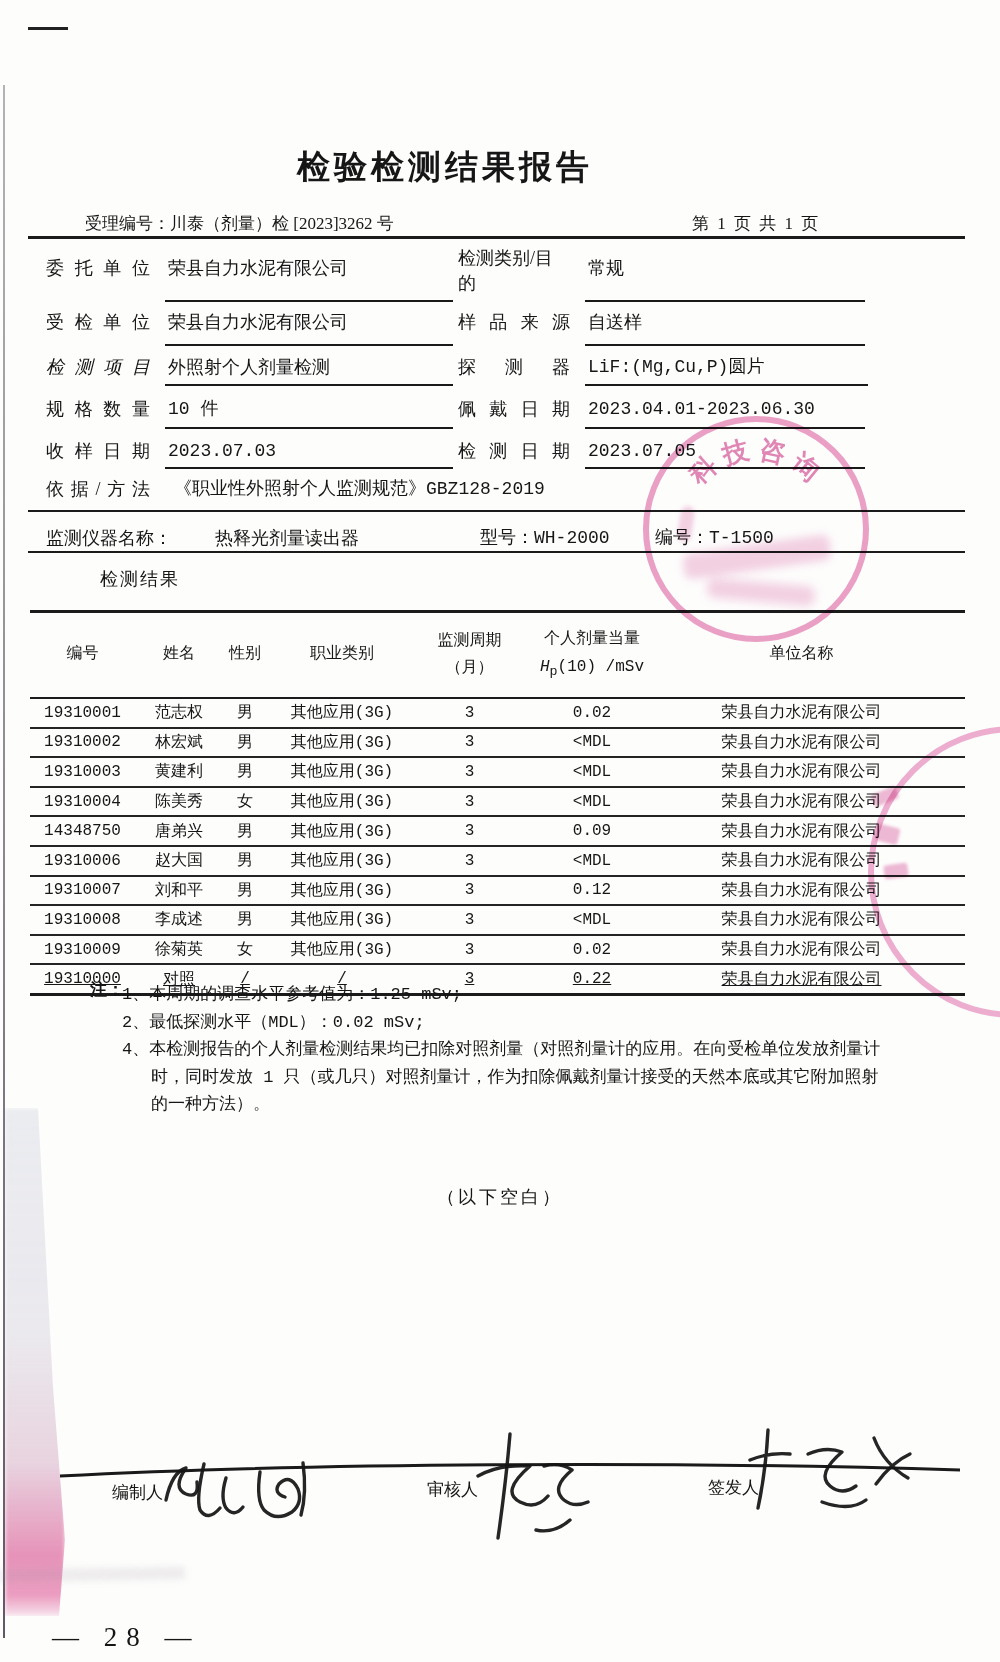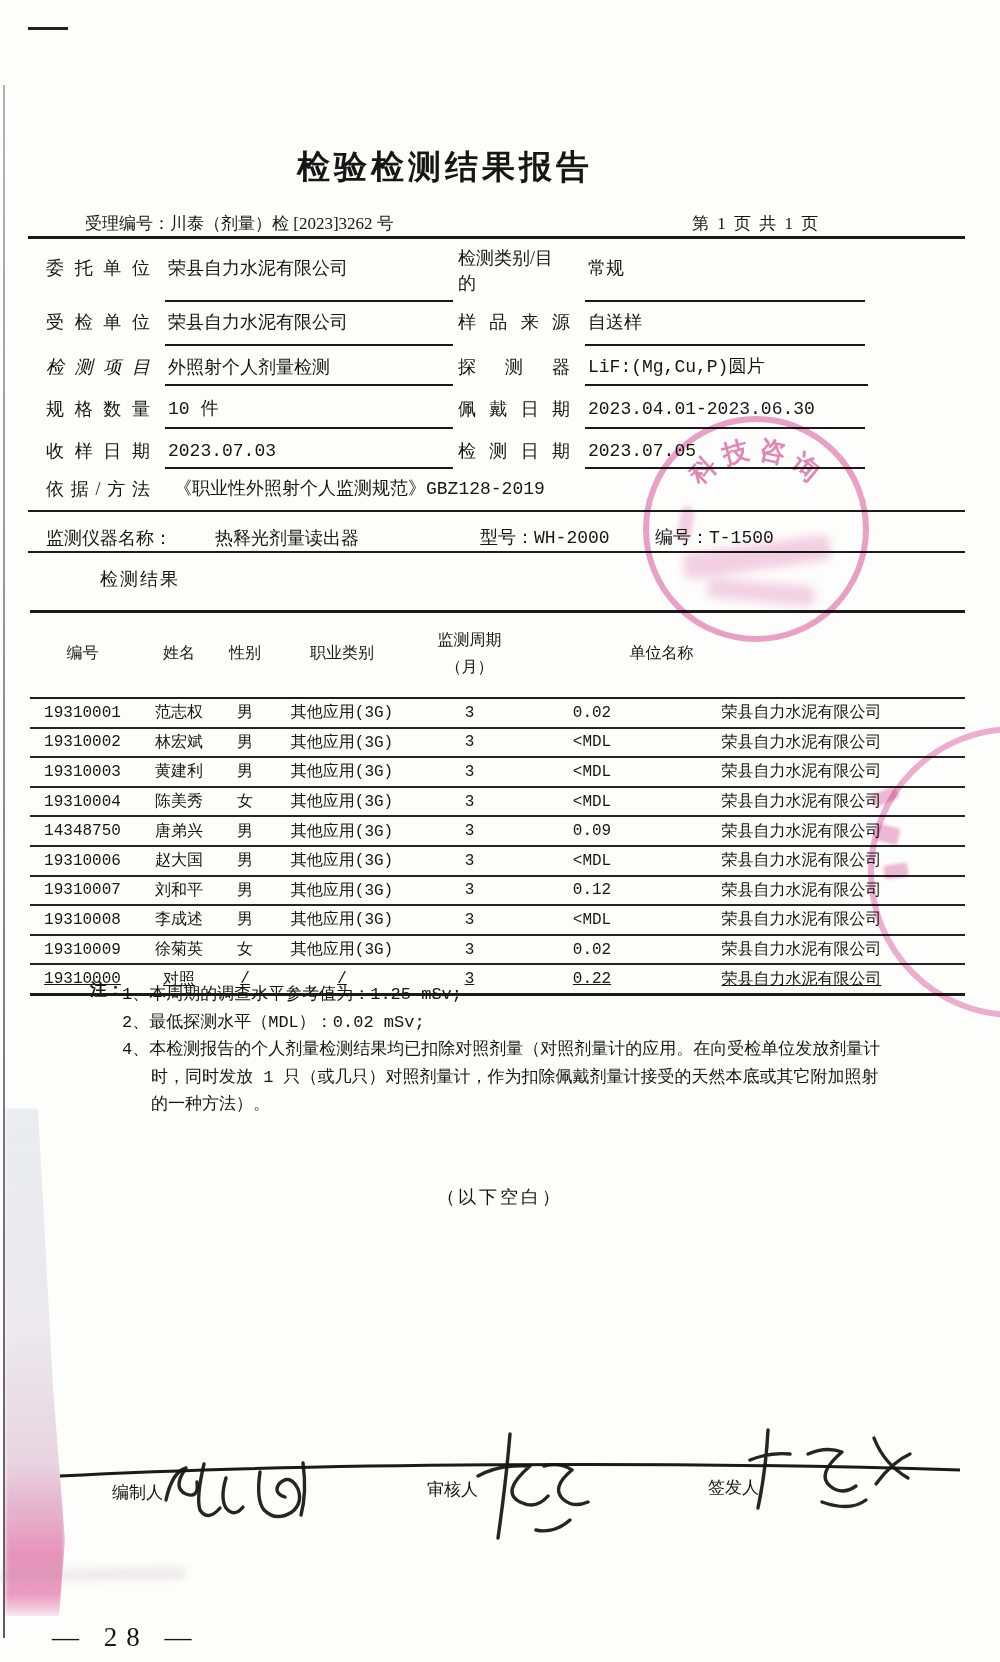--- a/index.html
+++ b/index.html
@@ -145,20 +145,24 @@
     <div class="thead">
       <div class="hcell cw0">编号</div>
       <div class="hcell cw1">姓名</div>
       <div class="hcell cw2">
           <span class="hwrap">性别</span>
         </div>
       <div class="hcell cw3">职业类别</div>
       <div class="hcell cw4">
         <span class="h2l"><span>监测周期</span><br><span>（月）</span></span>
       </div>
+      <div class="hcell cw5">
+        <span class="h2l"><span>个人剂量当量</span><br>
+        <span class="dose-h">H</span><sub>p</sub><span>(10) /mSv</span></span>
+      </div>
       <div class="hcell cw6">单位名称</div>
     </div>
 
     <div class="trow">
       <div class="tcell cw0">19310001</div>
       <div class="tcell cw1">范志权</div>
       <div class="tcell cw2">男</div>
       <div class="tcell cw3">其他应用(3G)</div>
       <div class="tcell cw4">3</div>
       <div class="tcell cw5">0.02</div>

